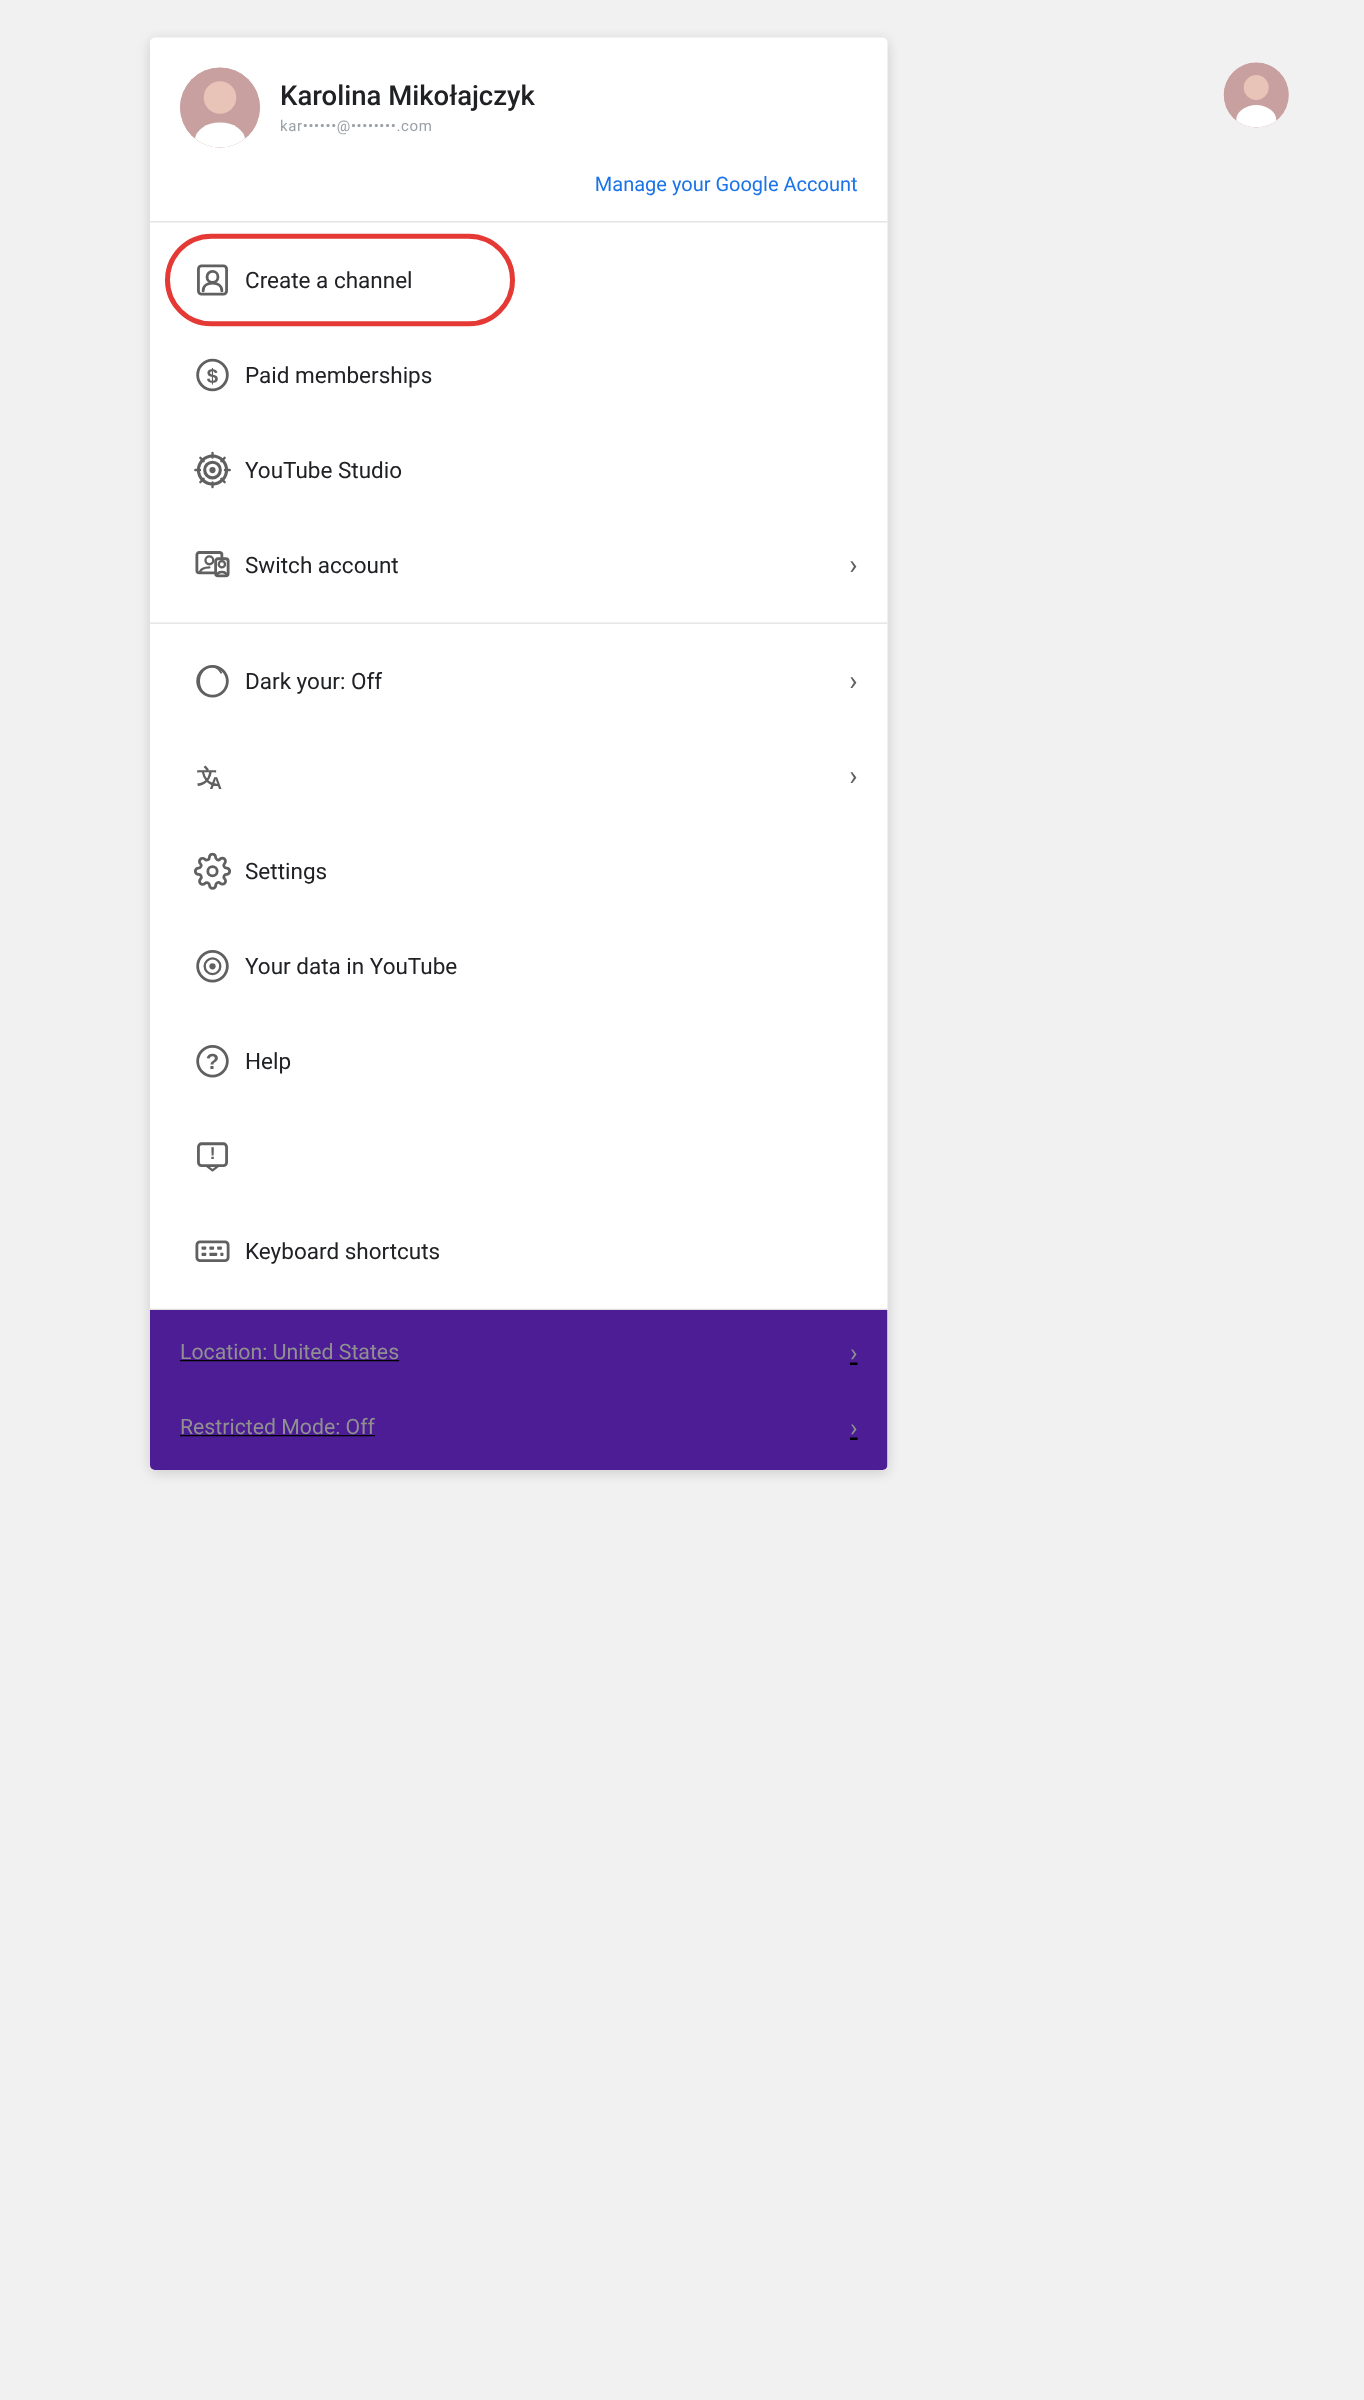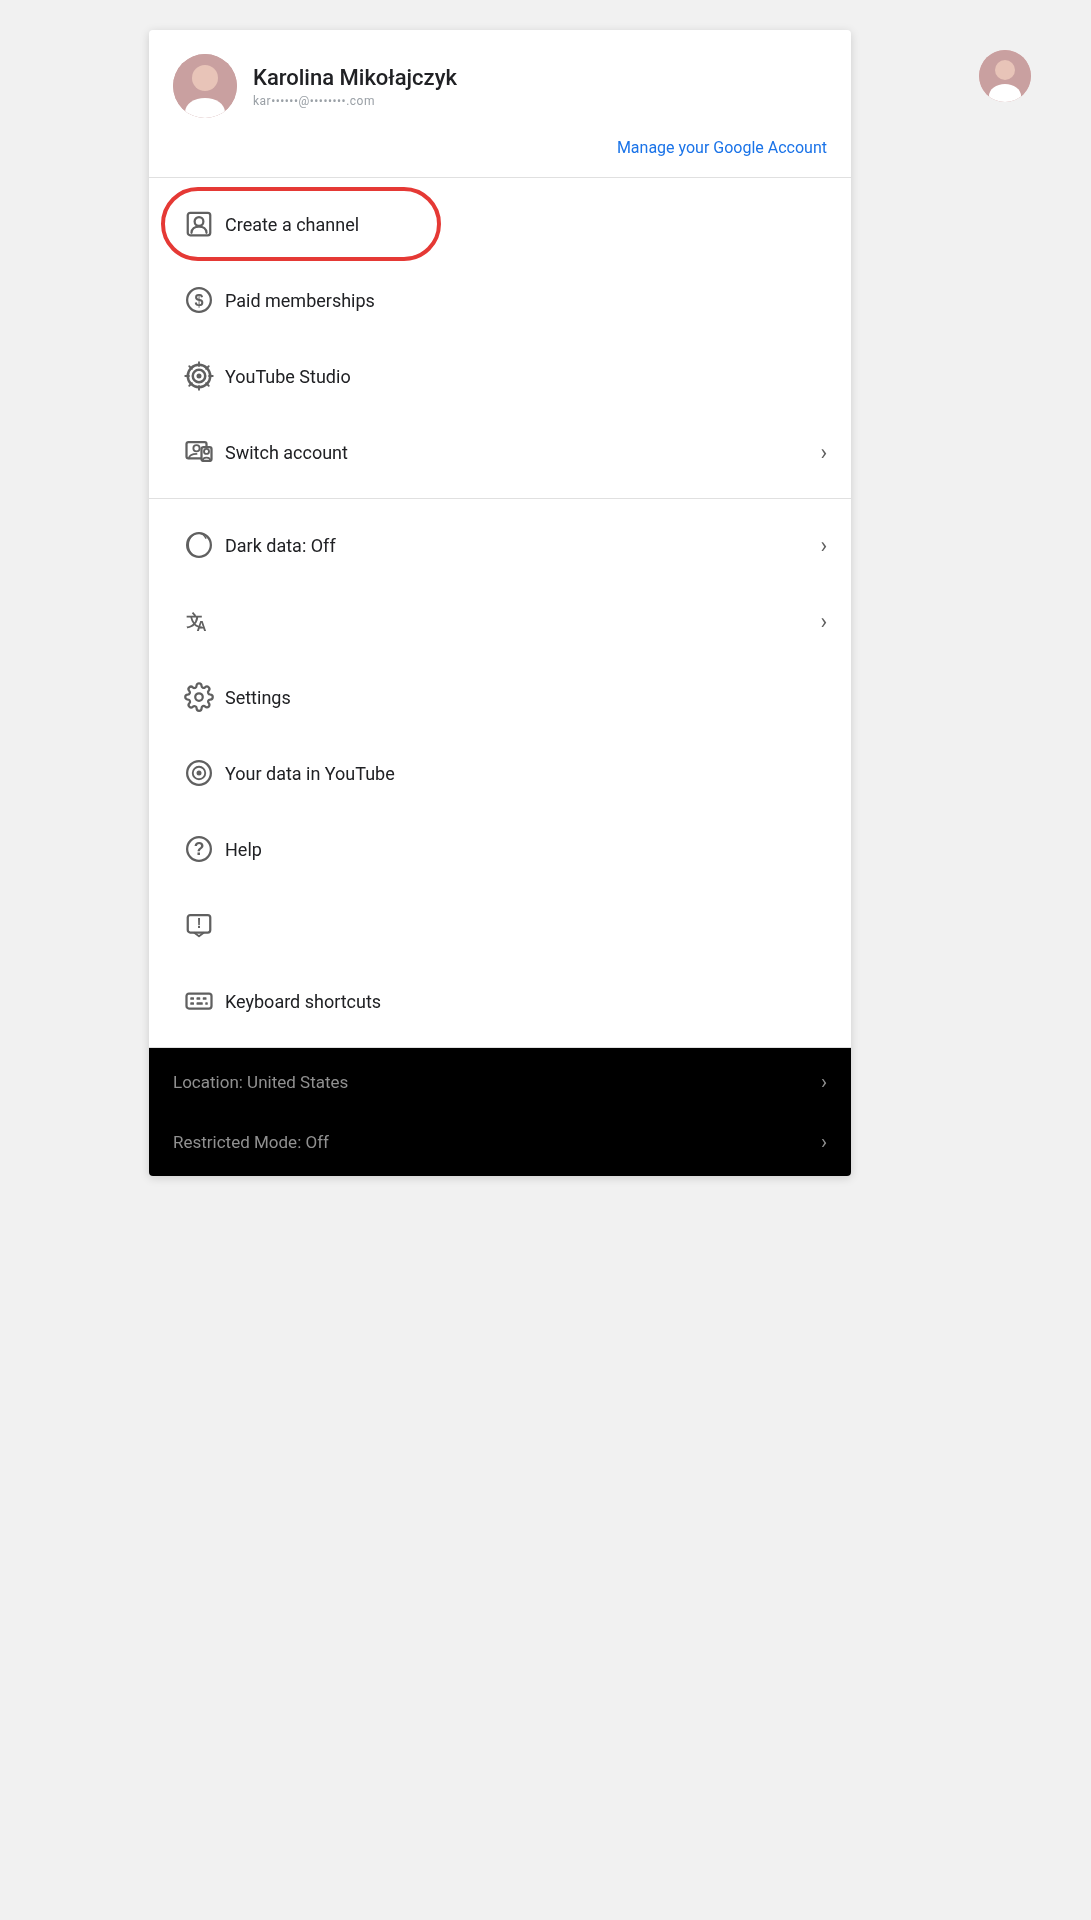--- a/index.html
+++ b/index.html
@@ -40,26 +40,25 @@
     .top-right-avatar svg {
       width: 52px;
       height: 52px;
     }
 
     
     .menu-panel {
       position: absolute;
       top: 10px;
       left: 120px;
-      width: 702px;
+      width: 590px;
       background: #ffffff;
       border-radius: 4px;
       box-shadow: 0 2px 10px rgba(0,0,0,0.15);
       overflow: hidden;
-      margin-left: 29px;
     }
 
     
     .profile-section {
       padding: 24px 24px 16px 24px;
       border-bottom: 1px solid #e0e0e0;
     }
 
     .profile-top {
       display: flex;
@@ -166,21 +165,21 @@
       width: 280px;
       height: 74px;
       border: 4px solid #e53935;
       border-radius: 40px;
       pointer-events: none;
       z-index: 10;
     }
 
     
     .footer-section {
-      background: #000000;
+      background: #4c1d95;
       padding: 4px 0;
       text-decoration: underline;
     }
 
     .footer-item {
       display: flex;
       align-items: center;
       padding: 18px 24px;
       cursor: pointer;
     }
@@ -289,21 +288,21 @@
     <div class="menu-section">
 
       <div class="menu-item">
         <div class="menu-item-icon">
           <svg class="icon-svg" viewBox="0 0 24 24" fill="none" xmlns="http://www.w3.org/2000/svg">
             <circle cx="12" cy="12" r="9.5" stroke="#606060" stroke-width="1.8" fill="none"></circle>
             <path d="M12 2.5a9.5 9.5 0 000 19c-4.5-.5-8-4.5-8-9.5s3.5-9 8-9.5z" fill="#606060"></path>
             <path d="M12 2.5c2.5.5 4.5 2 5.5 4" stroke="#606060" stroke-width="1.2" fill="none" stroke-linecap="round"></path>
           </svg>
         </div>
-        <span class="menu-item-label">Dark data: Off</span>
+        <span class="menu-item-label">Dark your: Off</span>
         <span class="menu-item-chevron">›</span>
       </div>
 
       <div class="menu-item">
         <div class="menu-item-icon">
           <svg class="icon-svg" viewBox="0 0 24 24" fill="none" xmlns="http://www.w3.org/2000/svg">
             <text x="2" y="16" font-size="13" fill="#606060" font-family="Arial" font-weight="bold">文</text>
             <text x="10" y="20" font-size="11" fill="#606060" font-family="Arial" font-weight="bold">A</text>
           </svg>
         </div>

